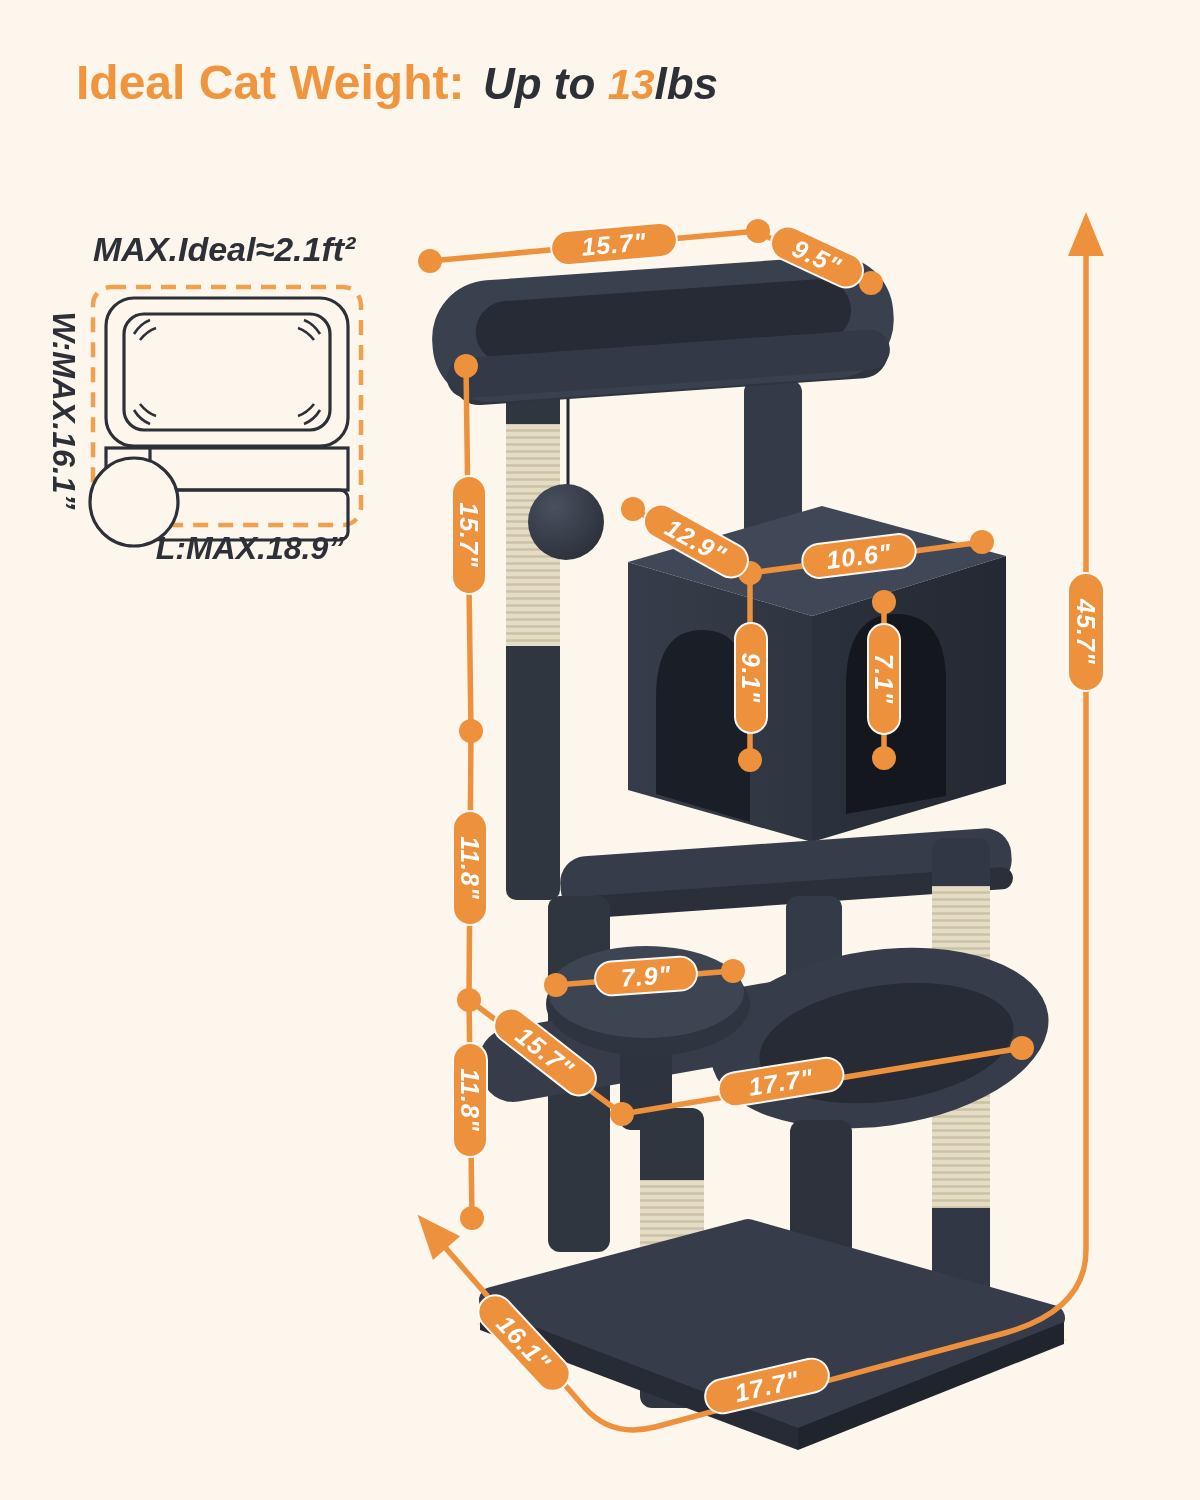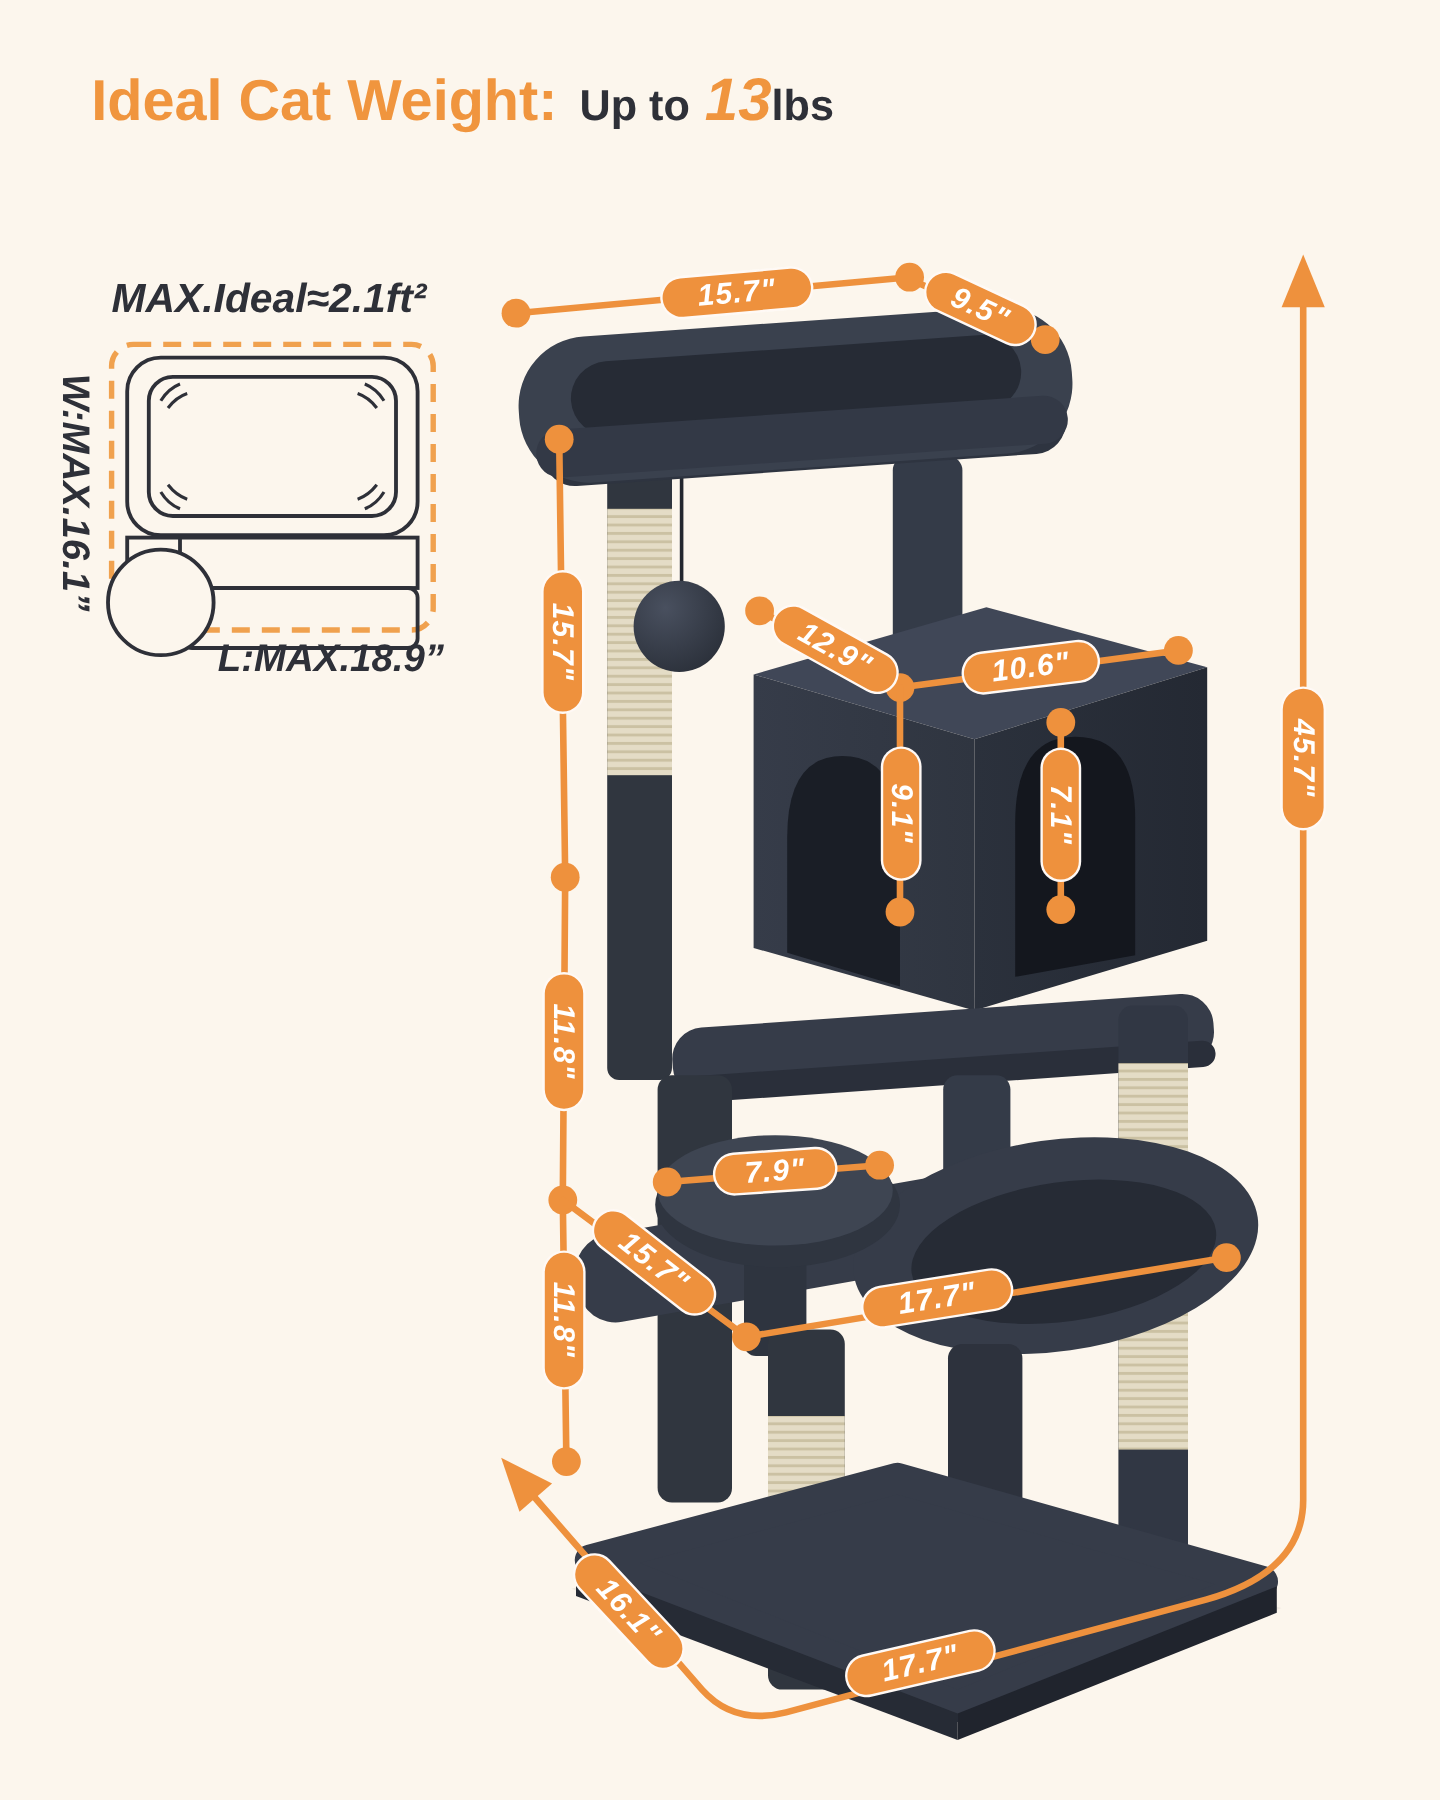--- a/index.html
+++ b/index.html
@@ -3,27 +3,27 @@
 <meta charset="utf-8">
 <style>
   html,body{margin:0;padding:0;}
   body{font-family:"Liberation Sans",sans-serif;}
   .stage{position:relative;width:1200px;height:1500px;background:#FCF6ED;overflow:hidden;}
   svg{position:absolute;left:0;top:0;}
 
   
   .hdr{position:absolute;left:76px;top:52px;line-height:62px;white-space:nowrap;}
   .hdr .lbl{color:#F0953E;font-weight:bold;font-size:48px;letter-spacing:0px;text-align:right;}
-  .hdr .val{color:#2E3038;font-weight:600;font-size:36px;}
-  .hdr .num{color:#F0953E;font-style:italic;font-weight:bold;font-size:50px;}
+  .hdr .val{color:#2E3038;font-style:italic;font-weight:600;font-size:44px;}
+  .hdr .num{color:#F0953E;font-style:italic;font-weight:bold;font-size:42px;}
 
   
   .fp-title{position:absolute;left:93px;top:230px;font-size:34px;font-weight:bold;font-style:italic;color:#2E3038;}
   .fp-w{position:absolute;left:-52px;top:392px;width:230px;text-align:center;font-size:32px;font-weight:600;font-style:italic;color:#2E3038;transform:rotate(90deg);transform-origin:center;}
-  .fp-l{position:absolute;left:130px;top:530px;width:240px;text-align:right;font-size:32px;font-weight:600;font-style:italic;color:#2E3038;}
+  .fp-l{position:absolute;left:130px;top:530px;width:240px;text-align:center;font-size:32px;font-weight:600;font-style:italic;color:#2E3038;}
 
   
   .pill{position:absolute;box-sizing:border-box;display:flex;align-items:center;justify-content:center;
         background:#EE913D;border:2px solid rgba(255,255,255,.95);border-radius:999px;
         color:#FFFFFF;font-weight:bold;font-style:italic;font-size:25px;letter-spacing:1px;}
 </style>
 </head>
 <body>
 
 <div class="stage">

